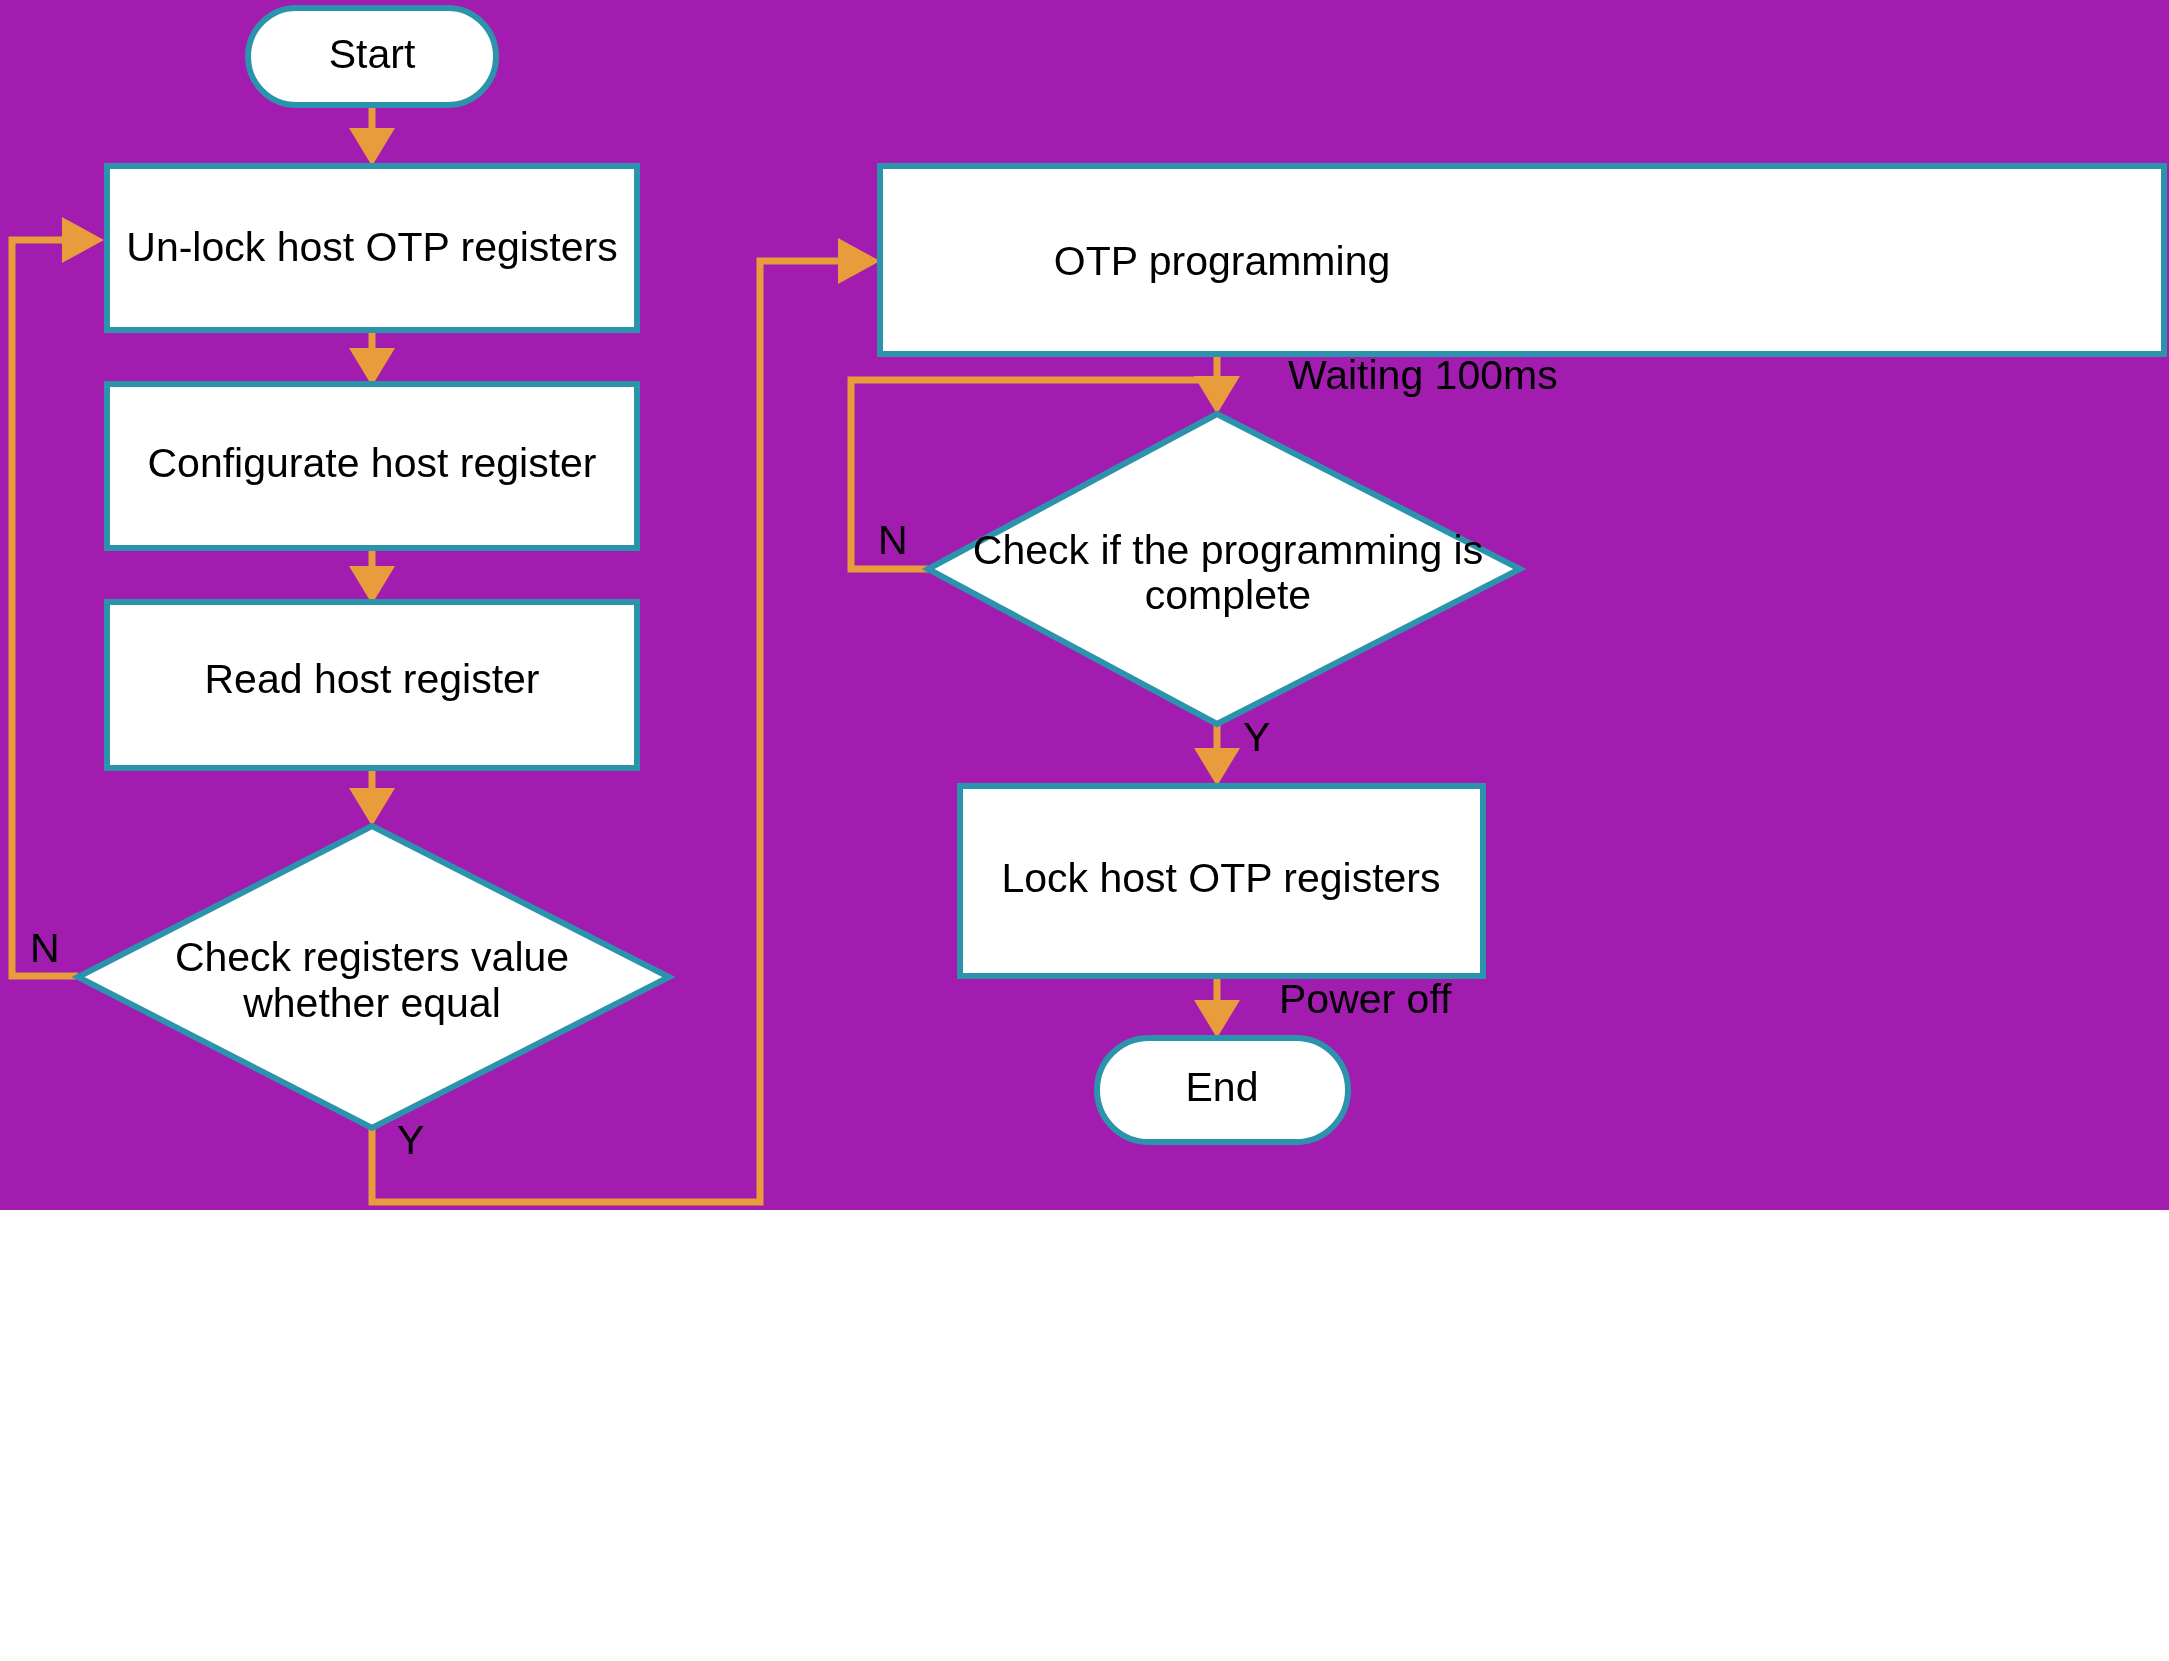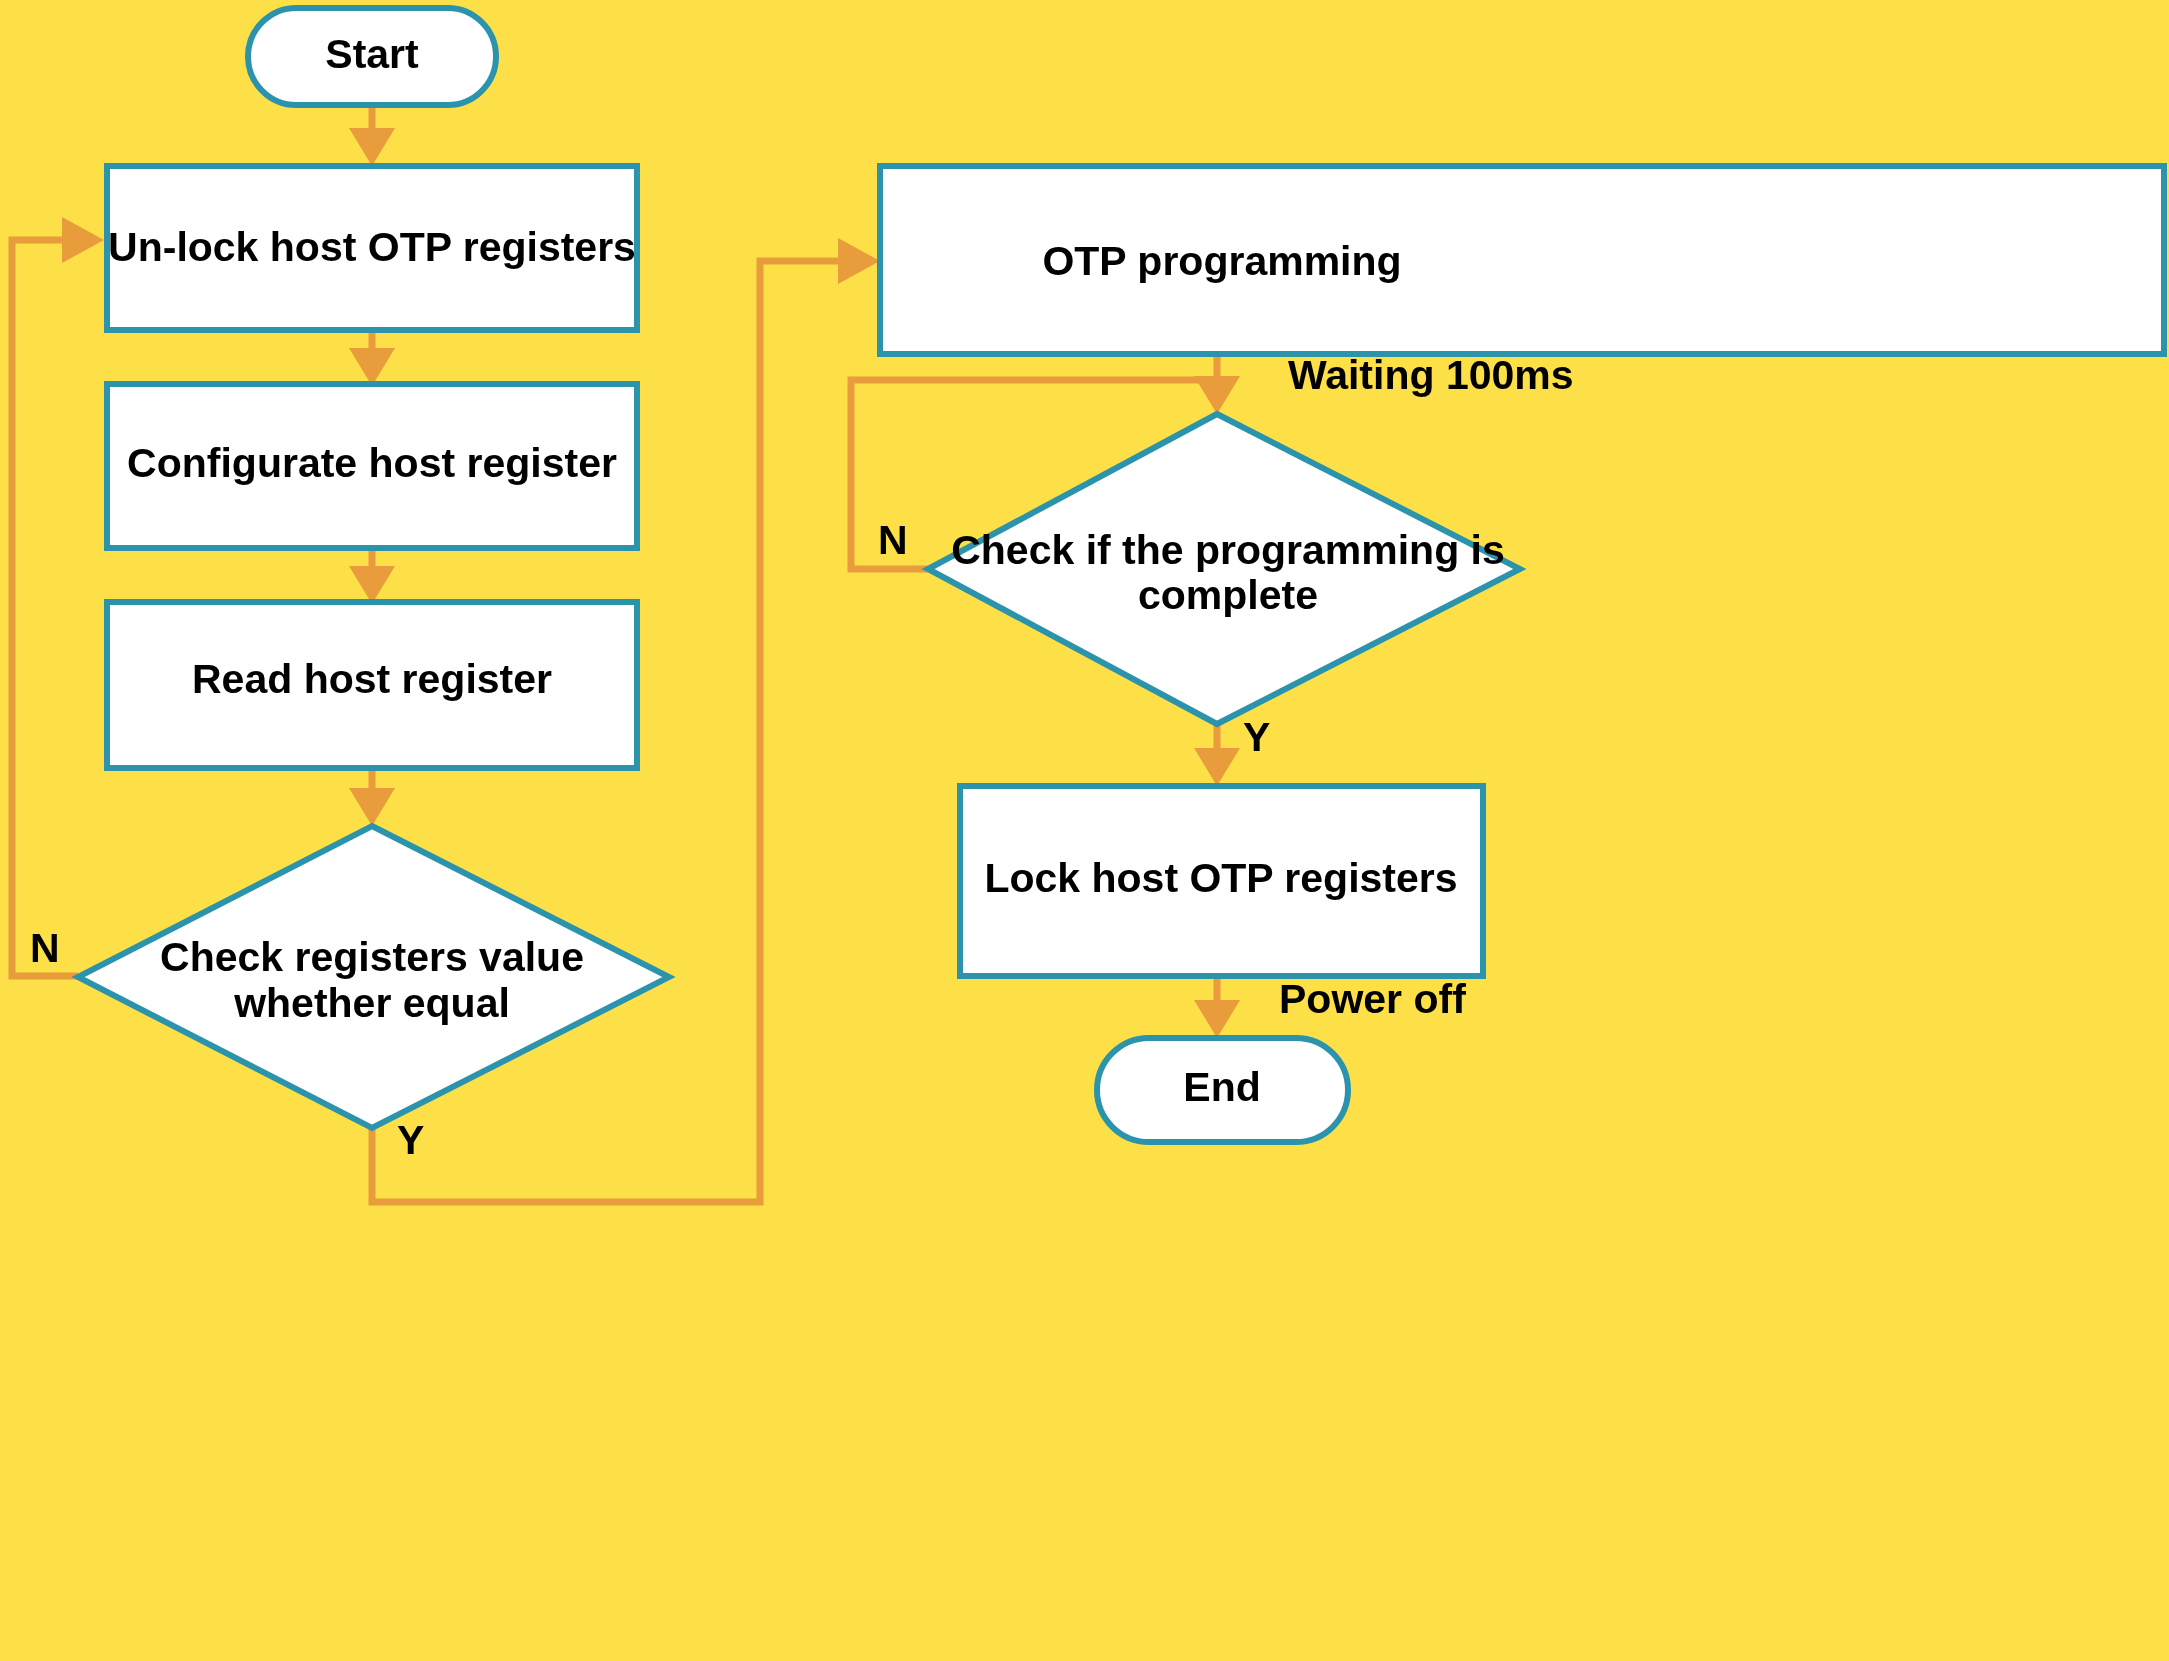--- a/index.html
+++ b/index.html
@@ -3,24 +3,23 @@
 <meta charset="utf-8">
 <style>
   html, body {
     margin: 0;
     padding: 0;
     background: #ffffff;
   }
   #stage {
     position: relative;
     width: 2169px;
-    height: 1661px;
-    background: #fde047;
+    height: 1210px;
+    background: #a21caf;
     font-family: "Liberation Sans", sans-serif;
-    font-weight: bold;
   }
   #flow { display: block; }
   .node-shape {
     fill: #ffffff;
     stroke: #2b93ac;
     stroke-width: 6;
   }
   .node-terminal {
     fill: #ffffff;
     stroke: #2b93ac;

